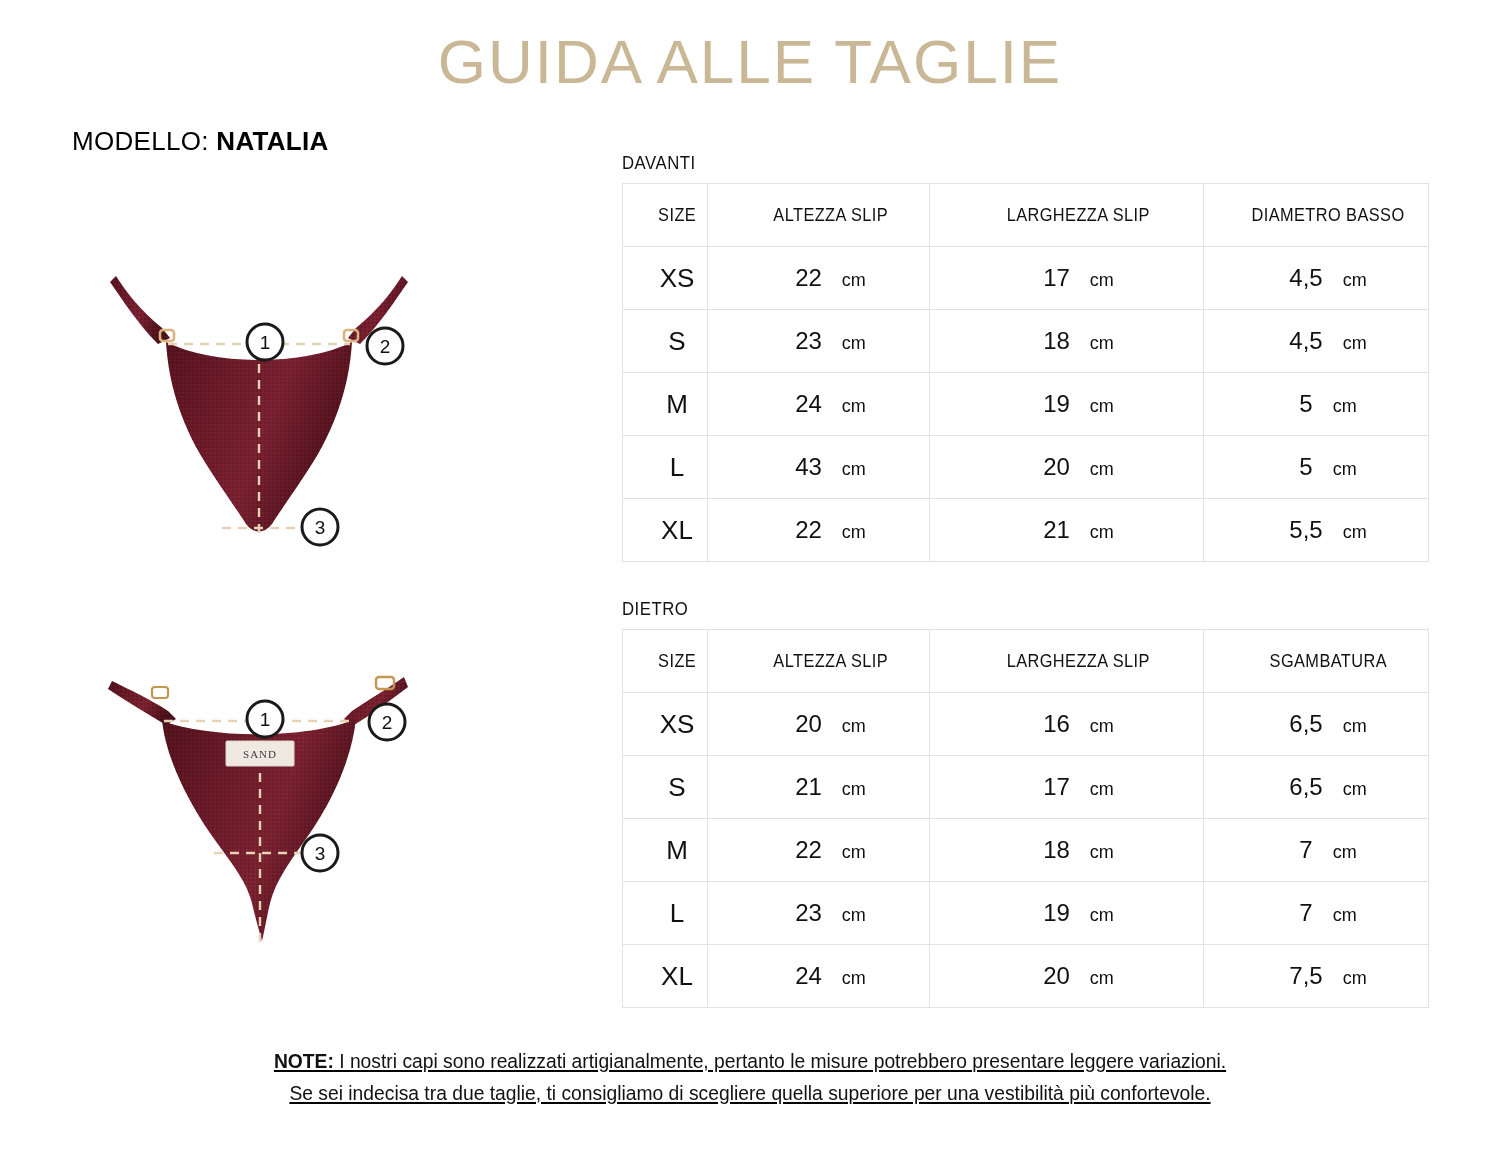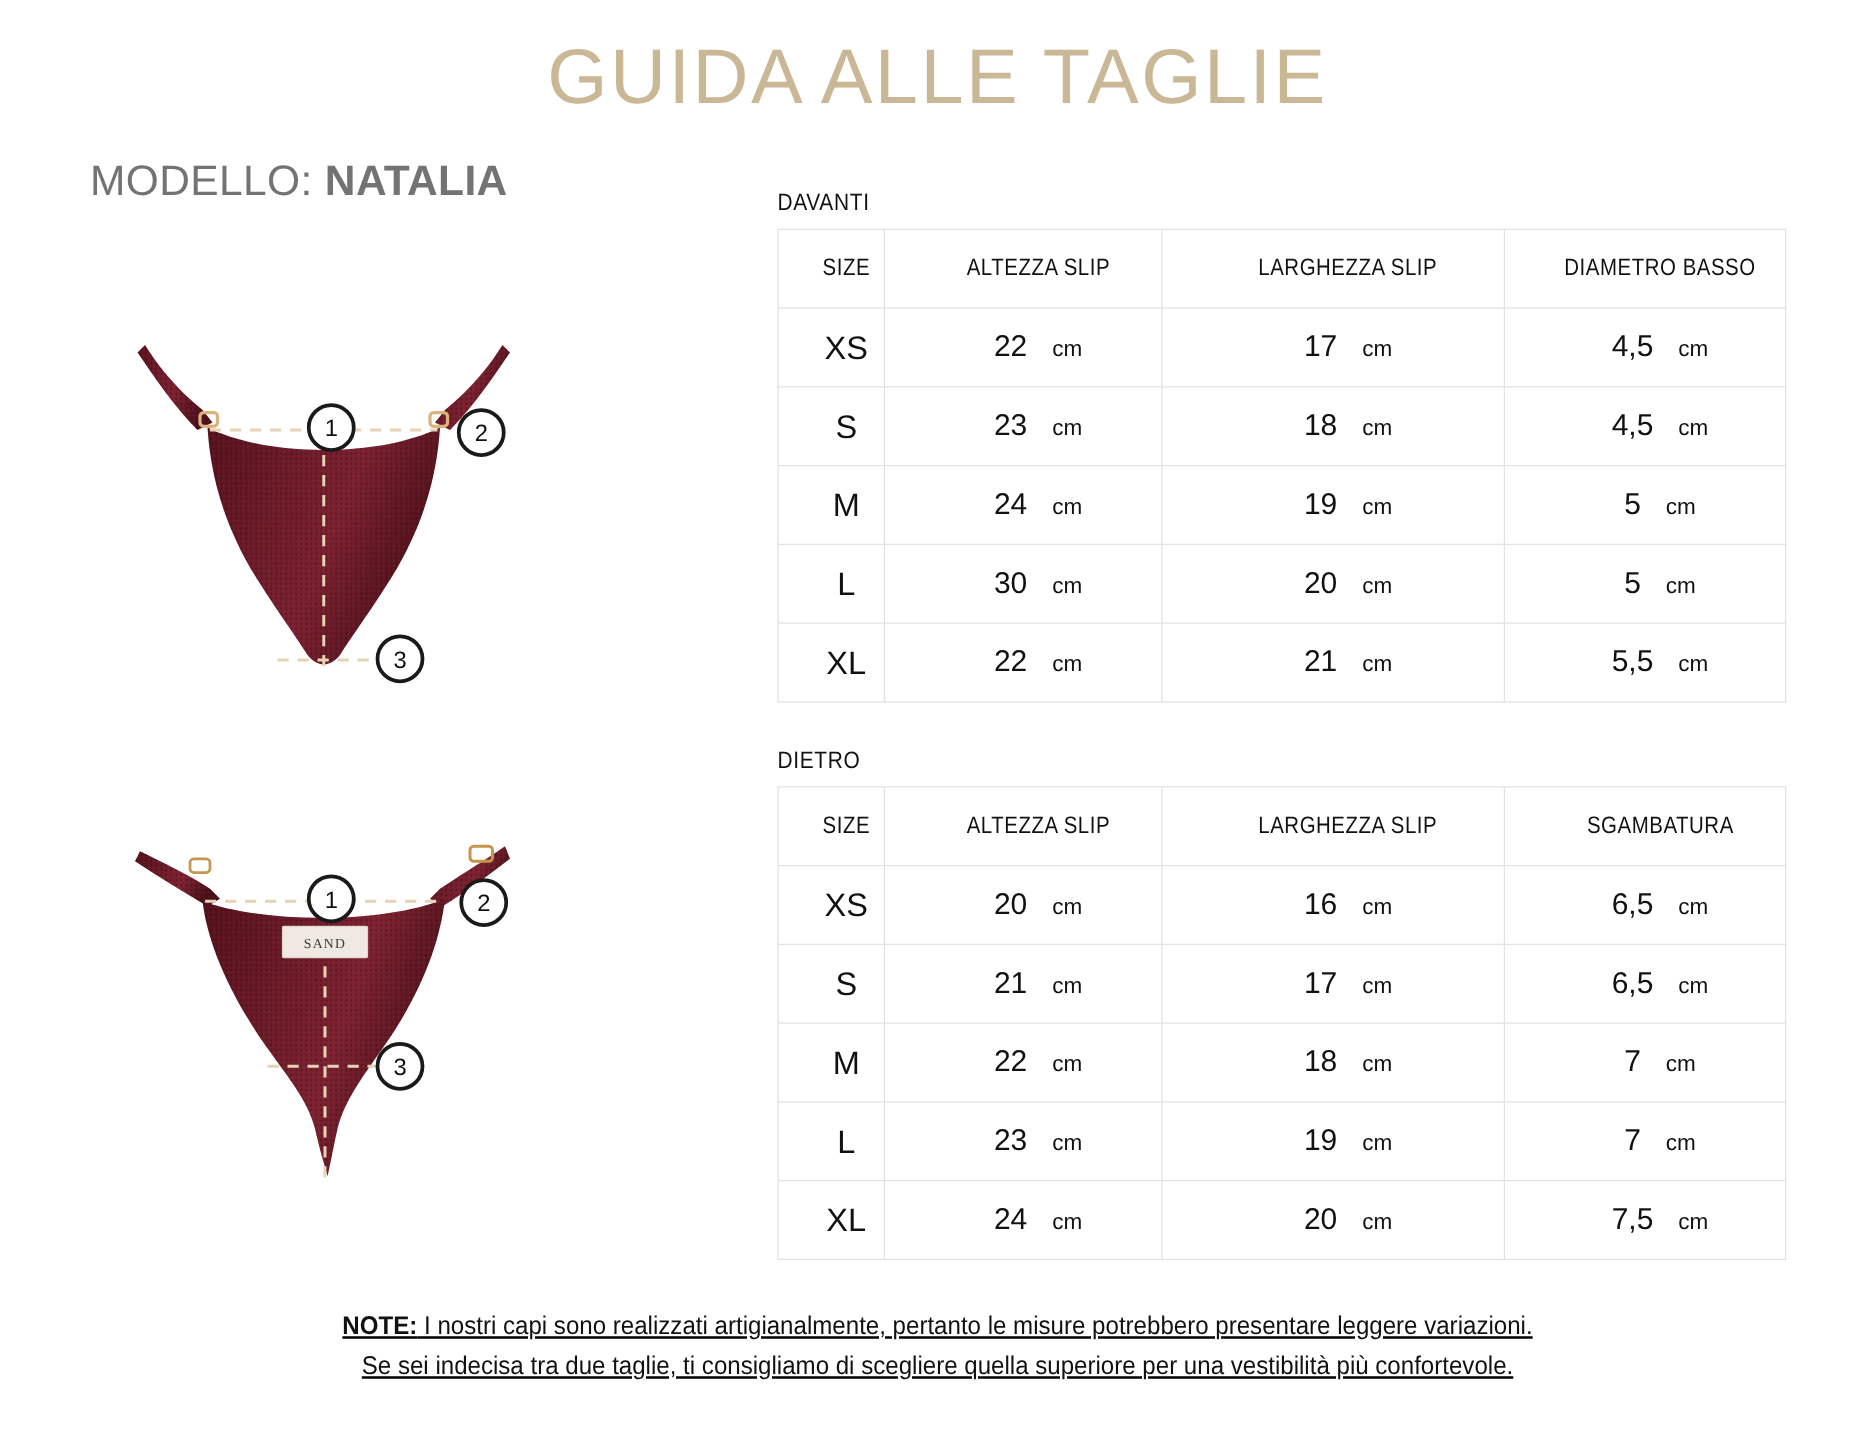--- a/index.html
+++ b/index.html
@@ -33,22 +33,22 @@
     font-family: "Liberation Sans", sans-serif;
   }
 
   
   .model-block {
     position: absolute;
     top: 126px;
     left: 72px;
   }
   .model-line1 {
-    font-size: 34px;
-    color: #737373;
+    font-size: 26px;
+    color: #000000;
     letter-spacing: 0.3px;
     white-space: nowrap;
   }
   .model-line1 .model-name {
     font-weight: bold;
   }
   .model-line2 {
     font-size: 26px;
     color: #141414;
     margin-top: 6px;
@@ -307,21 +307,21 @@
           <td><span>4,5</span><span class="unit">cm</span></td>
         </tr>
         <tr>
           <td class="size-cell">M</td>
           <td><span>24</span><span class="unit">cm</span></td>
           <td><span>19</span><span class="unit">cm</span></td>
           <td><span>5</span><span class="unit">cm</span></td>
         </tr>
         <tr>
           <td class="size-cell">L</td>
-          <td><span>30</span><span class="unit">cm</span></td>
+          <td><span>43</span><span class="unit">cm</span></td>
           <td><span>20</span><span class="unit">cm</span></td>
           <td><span>5</span><span class="unit">cm</span></td>
         </tr>
         <tr>
           <td class="size-cell">XL</td>
           <td><span>22</span><span class="unit">cm</span></td>
           <td><span>21</span><span class="unit">cm</span></td>
           <td><span>5,5</span><span class="unit">cm</span></td>
         </tr>
       </tbody>

